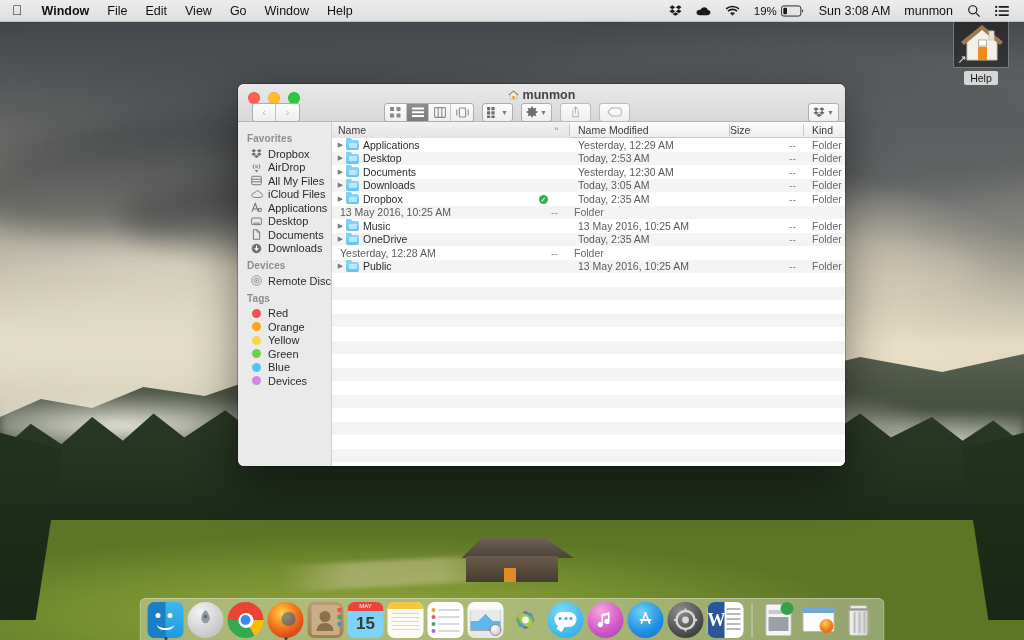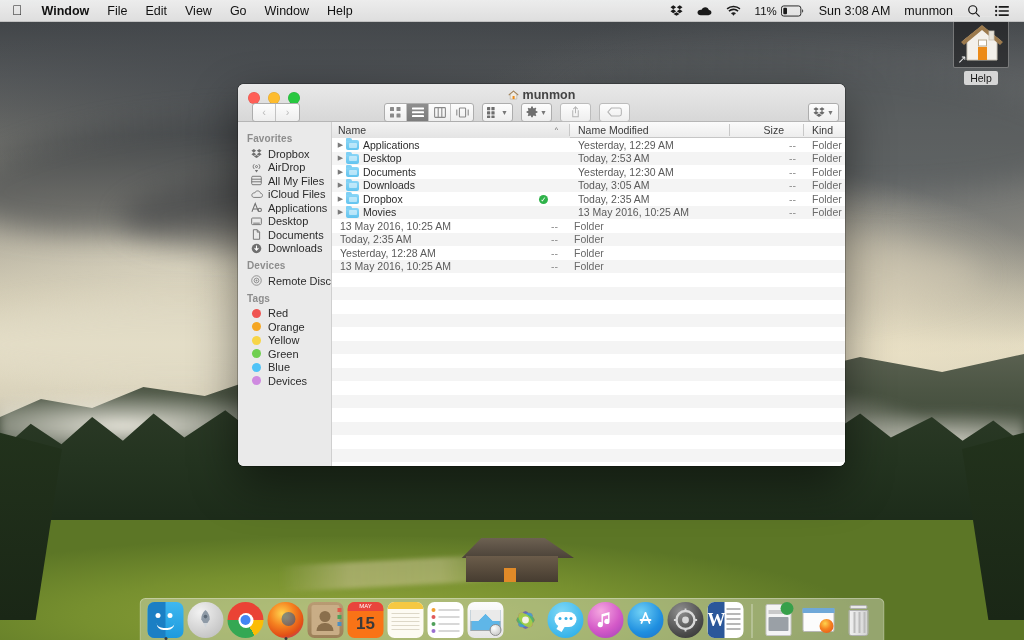--- a/index.html
+++ b/index.html
@@ -206,21 +206,21 @@
     height:16px; flex:0 0 16px; display:flex; align-items:center;
     background:linear-gradient(180deg,#fbfbfb,#ededed);
     border-bottom:1px solid #c6c6c6;
     font-size:10.5px; color:#3b3b3b;
   }
   .ch { position:relative; height:16px; line-height:16px; }
   .ch.sorted { background:linear-gradient(180deg,#f2f2f2,#e4e4e4); }
   .ch-sep { position:absolute; right:0; top:2px; bottom:2px; width:1px; background:#c8c8c8; }
   .c-name { width:238px; padding-left:6px; }
   .c-date { width:160px; padding-left:8px; }
-  .c-size { width:74px; text-align:right; padding-right:20px; }
+  .c-size { width:74px; padding-right:20px; }
   .c-kind { flex:1; padding-left:8px; }
   .sortcaret { position:absolute; right:12px; top:0; font-size:7px; color:#606060; }
 
   #rows { flex:1; overflow:hidden; }
   .row { height:13.5px; display:flex; align-items:center; font-size:10.5px; color:#2c2c2c; }
   .row.alt { background:#f4f4f4; }
   .r-name { width:238px; display:flex; align-items:center; padding-left:3px; position:relative; }
   .disc { width:11px; font-size:7px; color:#7a7a7a; text-align:center; flex:0 0 11px; }
   .fold { width:13px; height:11px; flex:0 0 13px; margin-right:4px; position:relative; }
   .fold i {
@@ -308,21 +308,21 @@
     </div>
     <div class="mb-stat">
       <svg width="15" height="12" viewBox="0 0 18 13">
           <path d="M9 12.2l1.9-2.4a3 3 0 00-3.8 0L9 12.2z" fill="#1a1a1a"></path>
           <path d="M9 5.6c1.9 0 3.6.7 4.9 1.9l1.2-1.5A9.3 9.3 0 009 3.6a9.3 9.3 0 00-6.1 2.4l1.2 1.5A7.2 7.2 0 019 5.6z" fill="#1a1a1a"></path>
           <path d="M9 8.1c1.1 0 2.1.4 2.9 1.1l-1 1.2a2.9 2.9 0 00-3.8 0l-1-1.2A4.4 4.4 0 019 8.1z" fill="#1a1a1a"></path>
           <path d="M17.3 3.2A12.6 12.6 0 009 .2 12.6 12.6 0 00.7 3.2L1.9 4.7A10.7 10.7 0 019 2.1c2.7 0 5.2 1 7.1 2.6l1.2-1.5z" fill="#1a1a1a"></path>
         </svg>
     </div>
     <div class="mb-stat">
-      <span class="battpct">11%</span>
+      <span class="battpct">19%</span>
       <svg width="24" height="12" viewBox="0 0 26 12">
         <rect x="0.5" y="0.5" width="21" height="11" rx="2.5" fill="none" stroke="#1a1a1a" stroke-width="1"></rect>
         <rect x="2.5" y="2.5" width="4" height="7" rx="1" fill="#1a1a1a"></rect>
         <path d="M23 4.2c1.4.4 1.4 3.2 0 3.6z" fill="#1a1a1a"></path>
       </svg>
     </div>
     <div class="mb-stat">Sun 3:08 AM</div>
     <div class="mb-stat">munmon</div>
     <div class="mb-stat">
       <svg width="14" height="14" viewBox="0 0 16 16">
@@ -703,48 +703,64 @@
                 <u></u>
               </span>
             <span>Dropbox</span>
             <span class="badge">✓</span>
           </div>
           <div class="r-date">Today, 2:35 AM</div>
           <div class="r-size">--</div>
           <div class="r-kind">Folder</div>
         </div>
         <div class="row alt">
+          <div class="r-date">13 May 2016, 10:25 AM</div>
+          <div class="r-size">--</div>
+          <div class="r-kind">Folder</div>
+        </div>
+        <div class="row">
           <div class="r-name">
             <span class="disc">▶</span>
             <span class="fold">
                 <i></i>
                 <u></u>
               </span>
-            <span>Movies</span>
+            <span>Music</span>
           </div>
           <div class="r-date">13 May 2016, 10:25 AM</div>
           <div class="r-size">--</div>
           <div class="r-kind">Folder</div>
         </div>
-        <div class="row">
-          <div class="r-date">13 May 2016, 10:25 AM</div>
-          <div class="r-size">--</div>
-          <div class="r-kind">Folder</div>
-        </div>
         <div class="row alt">
+          <div class="r-name">
+            <span class="disc">▶</span>
+            <span class="fold">
+                <i></i>
+                <u></u>
+              </span>
+            <span>OneDrive</span>
+          </div>
           <div class="r-date">Today, 2:35 AM</div>
           <div class="r-size">--</div>
           <div class="r-kind">Folder</div>
         </div>
         <div class="row">
           <div class="r-date">Yesterday, 12:28 AM</div>
           <div class="r-size">--</div>
           <div class="r-kind">Folder</div>
         </div>
         <div class="row alt">
+          <div class="r-name">
+            <span class="disc">▶</span>
+            <span class="fold">
+                <i></i>
+                <u></u>
+              </span>
+            <span>Public</span>
+          </div>
           <div class="r-date">13 May 2016, 10:25 AM</div>
           <div class="r-size">--</div>
           <div class="r-kind">Folder</div>
         </div>
 
         <div class="row"></div>
         <div class="row alt"></div>
         <div class="row"></div>
         <div class="row alt"></div>
         <div class="row"></div>
@@ -803,21 +819,21 @@
       <div style="position:absolute;left:4px;top:3px;right:4px;bottom:3px;background:#c9ad86;border-radius:2px;"></div>
       <div style="position:absolute;left:12px;top:9px;width:11px;height:11px;border-radius:50%;background:#8a6f4c;"></div>
       <div style="position:absolute;left:9px;top:21px;width:17px;height:8px;border-radius:9px 9px 0 0;background:#8a6f4c;"></div>
       <div style="position:absolute;right:2px;top:6px;width:4px;height:4px;background:#e05a4c;"></div>
       <div style="position:absolute;right:2px;top:13px;width:4px;height:4px;background:#4fa05a;"></div>
       <div style="position:absolute;right:2px;top:20px;width:4px;height:4px;background:#4f8fc0;"></div>
     </div>
   </div>
 
   <div class="dock-item">
-    <div class="di" style="background:#f97316;">
+    <div class="di" style="background:#7dd3fc;">
       <div style="position:absolute;left:0;top:0;width:100%;height:9px;background:#e8453c;color:#fff;font-size:6px;text-align:center;line-height:9px;">MAY</div>
       <div style="position:absolute;left:0;top:9px;width:100%;bottom:0;color:#3a3a3a;font-size:17px;font-weight:bold;text-align:center;line-height:26px;">15</div>
     </div>
   </div>
 
   <div class="dock-item">
     <div class="di" style="background:#fdfbf3;">
       <div style="position:absolute;left:0;top:0;width:100%;height:7px;background:#f5c842;"></div>
       <div style="position:absolute;left:4px;top:11px;right:4px;height:1px;background:#ddd8c8;"></div>
       <div style="position:absolute;left:4px;top:15px;right:4px;height:1px;background:#ddd8c8;"></div>

